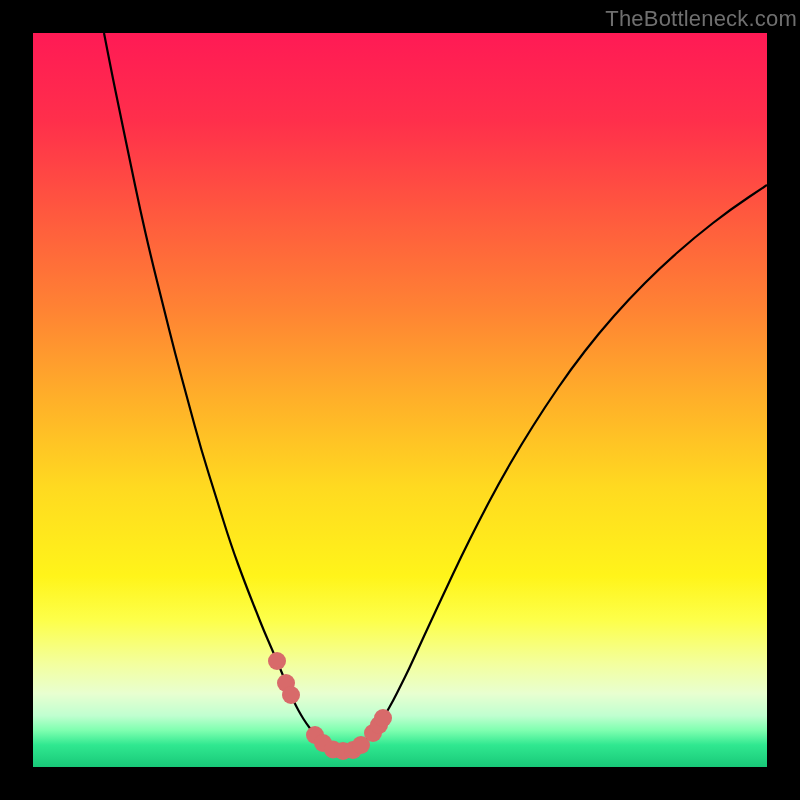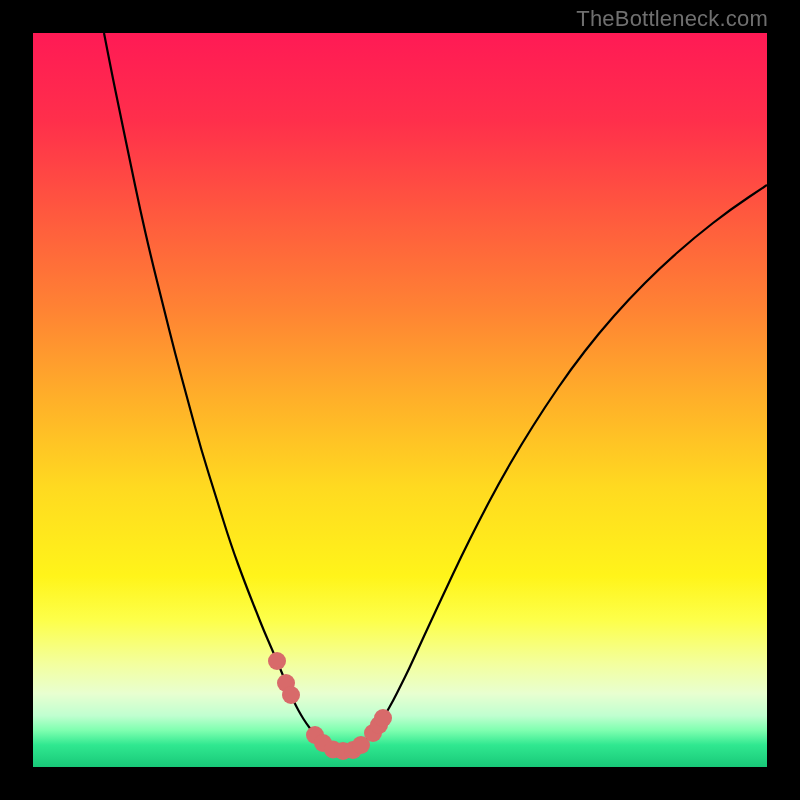--- a/index.html
+++ b/index.html
@@ -23,21 +23,21 @@
     position: absolute;
     top: 33px;
     left: 33px;
     width: 734px;
     height: 734px;
     overflow: hidden;
   }
   .watermark {
     position: absolute;
     top: 6px;
-    right: 32px;
+    right: 3px;
     color: #6f6f6f;
     font-size: 22px;
     letter-spacing: 0.2px;
     font-weight: 400;
   }
 </style>
 </head>
 <body>
 
 <div class="frame">

